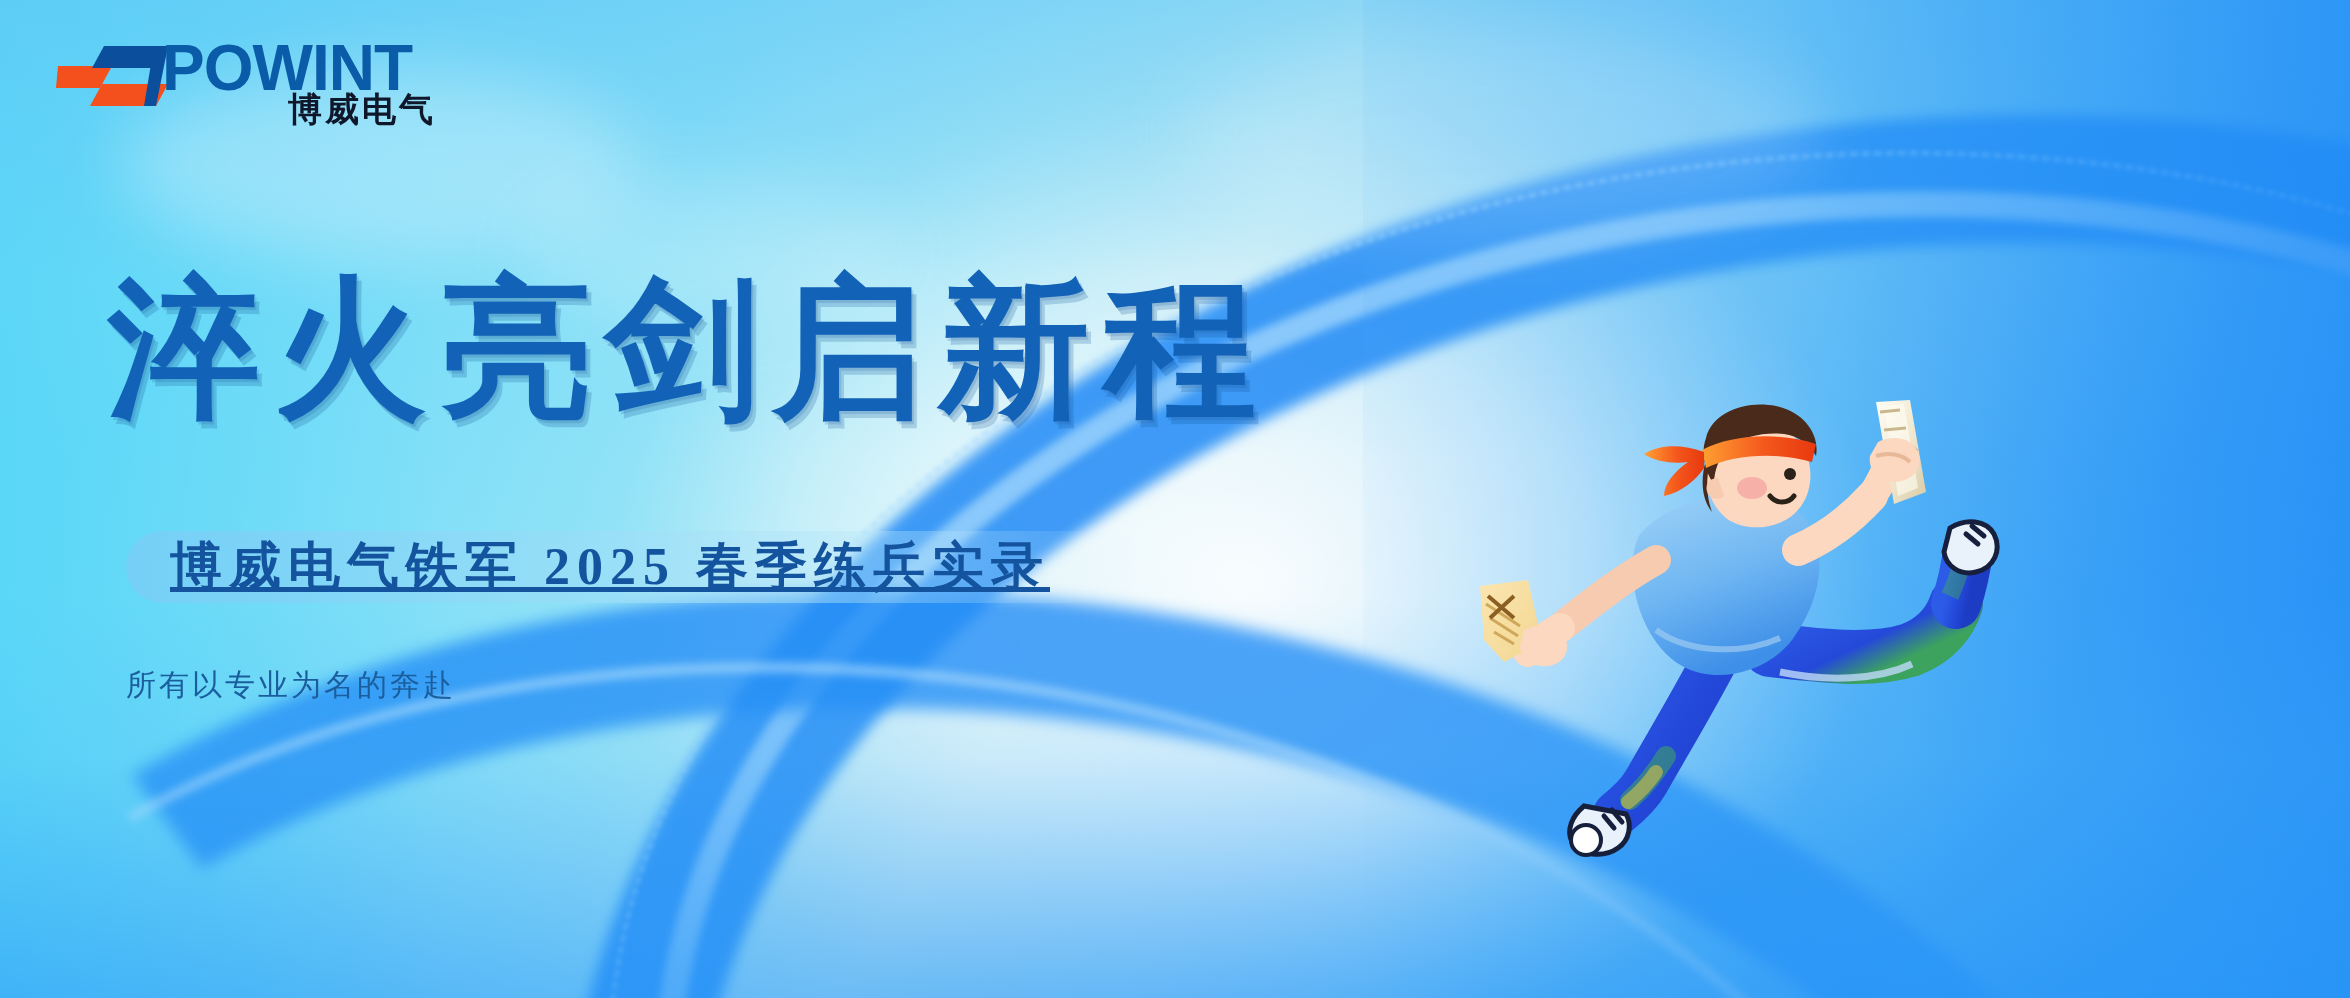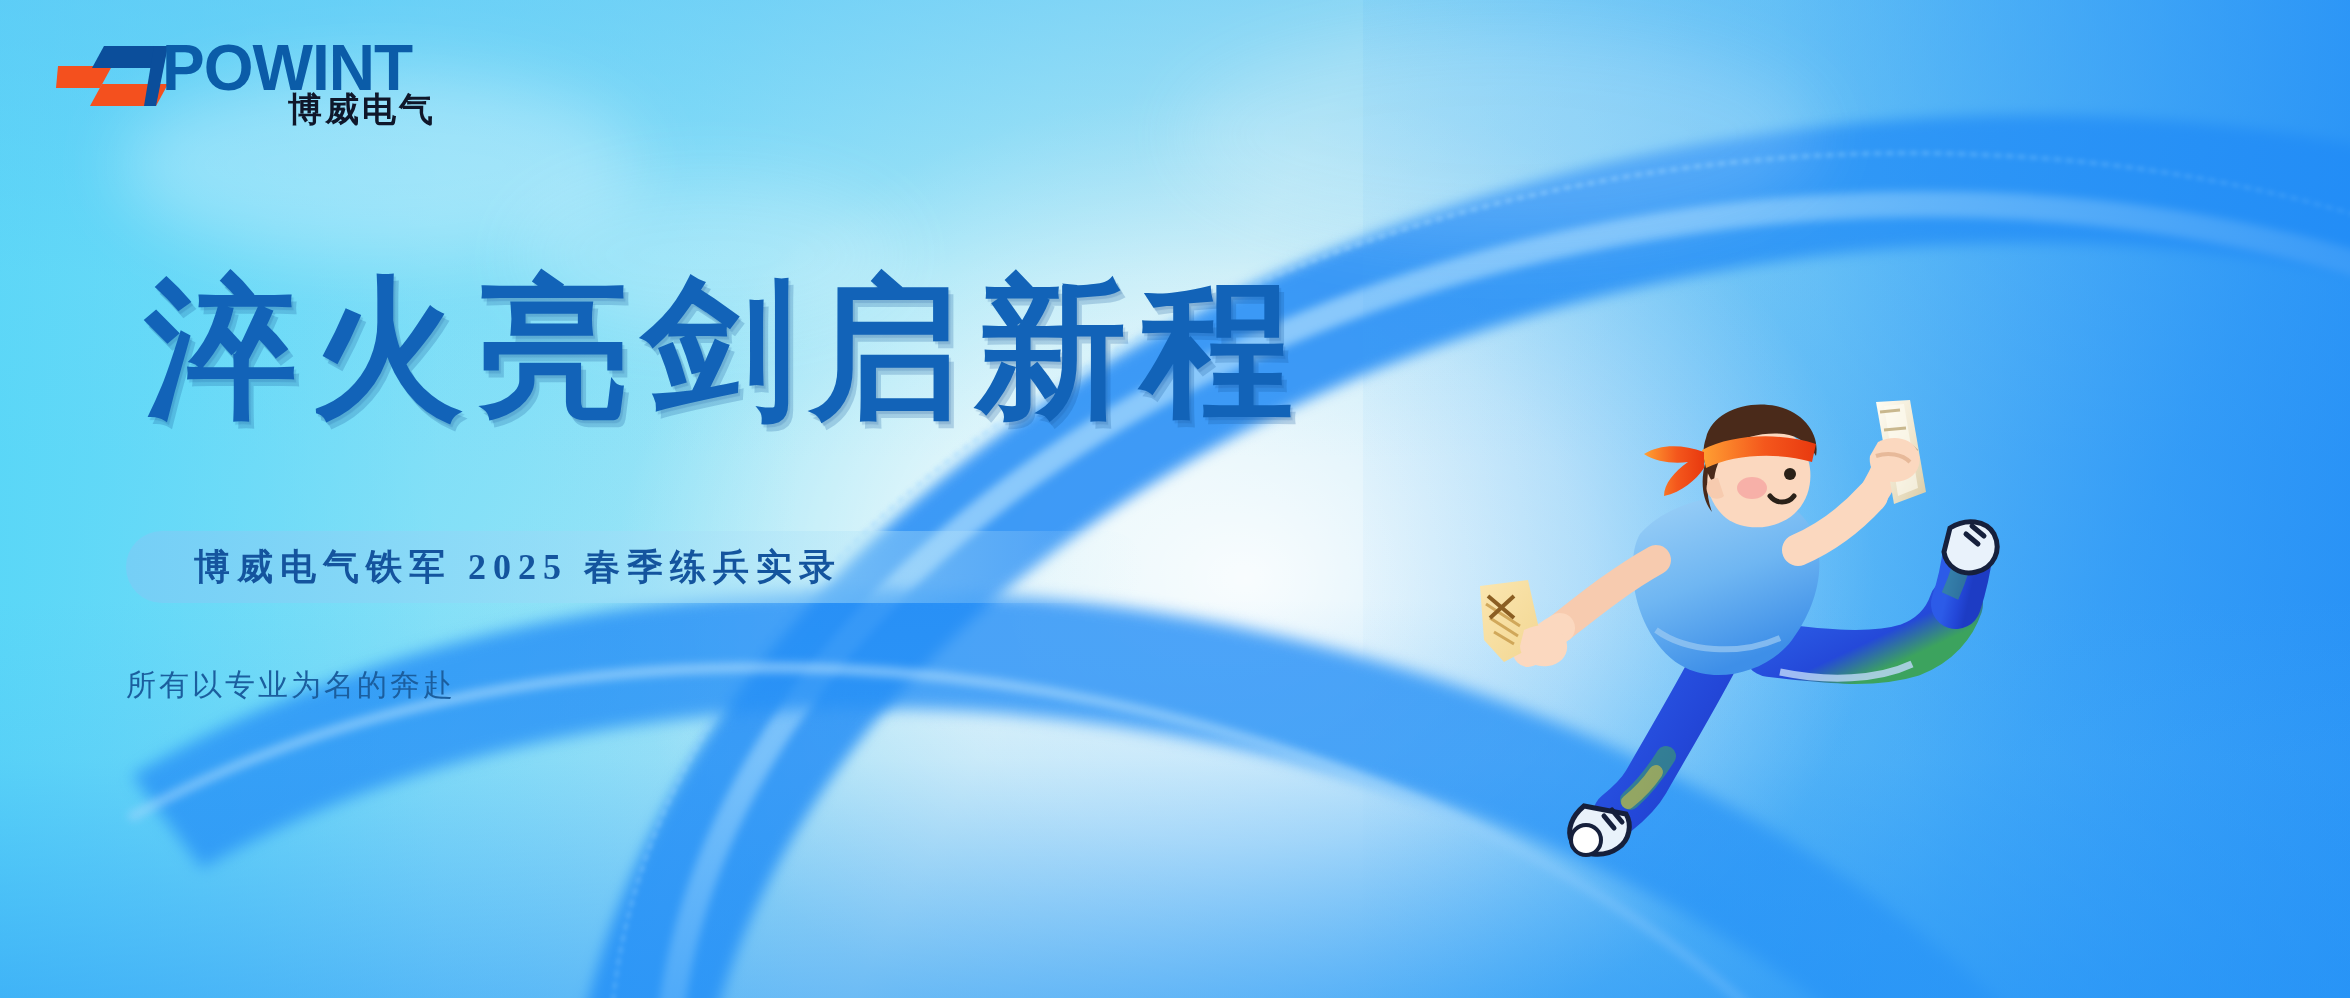--- a/index.html
+++ b/index.html
@@ -133,36 +133,35 @@
   
   .headline{
     position:absolute;left:108px;top:268px;
     font-size:152px;font-weight:700;
     letter-spacing:14px;
     color:#1263B8;
     line-height:1.06;
     white-space:nowrap;
     text-shadow:5px 7px 0 rgba(20,80,150,.22), 2px 3px 1px rgba(20,80,150,.18);
     font-family:"DejaVu Sans","Liberation Sans",sans-serif;
-    margin-left:37px;
   }
 
   
   .pill{
     position:absolute;left:126px;top:531px;
     width:1018px;height:72px;
     border-radius:36px;
     background:linear-gradient(90deg, rgba(118,206,246,.92) 0%, rgba(140,216,247,.80) 30%, rgba(176,228,248,.55) 62%, rgba(205,236,250,.18) 88%, rgba(220,240,250,0) 100%);
     display:flex;align-items:center;
   }
   .pill-text{
-    margin-left:68px;
+    margin-left:44px;
     font-family:"Liberation Serif","DejaVu Serif",serif;
-    font-size:36px;font-weight:700;letter-spacing:7px;
-    color:#14549E;white-space:nowrap;
+    font-size:52px;font-weight:700;letter-spacing:7px;
+    color:#14549E;white-space:nowrap;text-decoration:underline;
   }
 
   
   .body-copy{position:absolute;left:126px;top:670px;}
   .body-line{
     font-size:30px;letter-spacing:3px;color:#1B5E9E;
     line-height:1;margin-bottom:46px;white-space:nowrap;
     font-family:"DejaVu Sans","Liberation Sans",sans-serif;
   }
 

